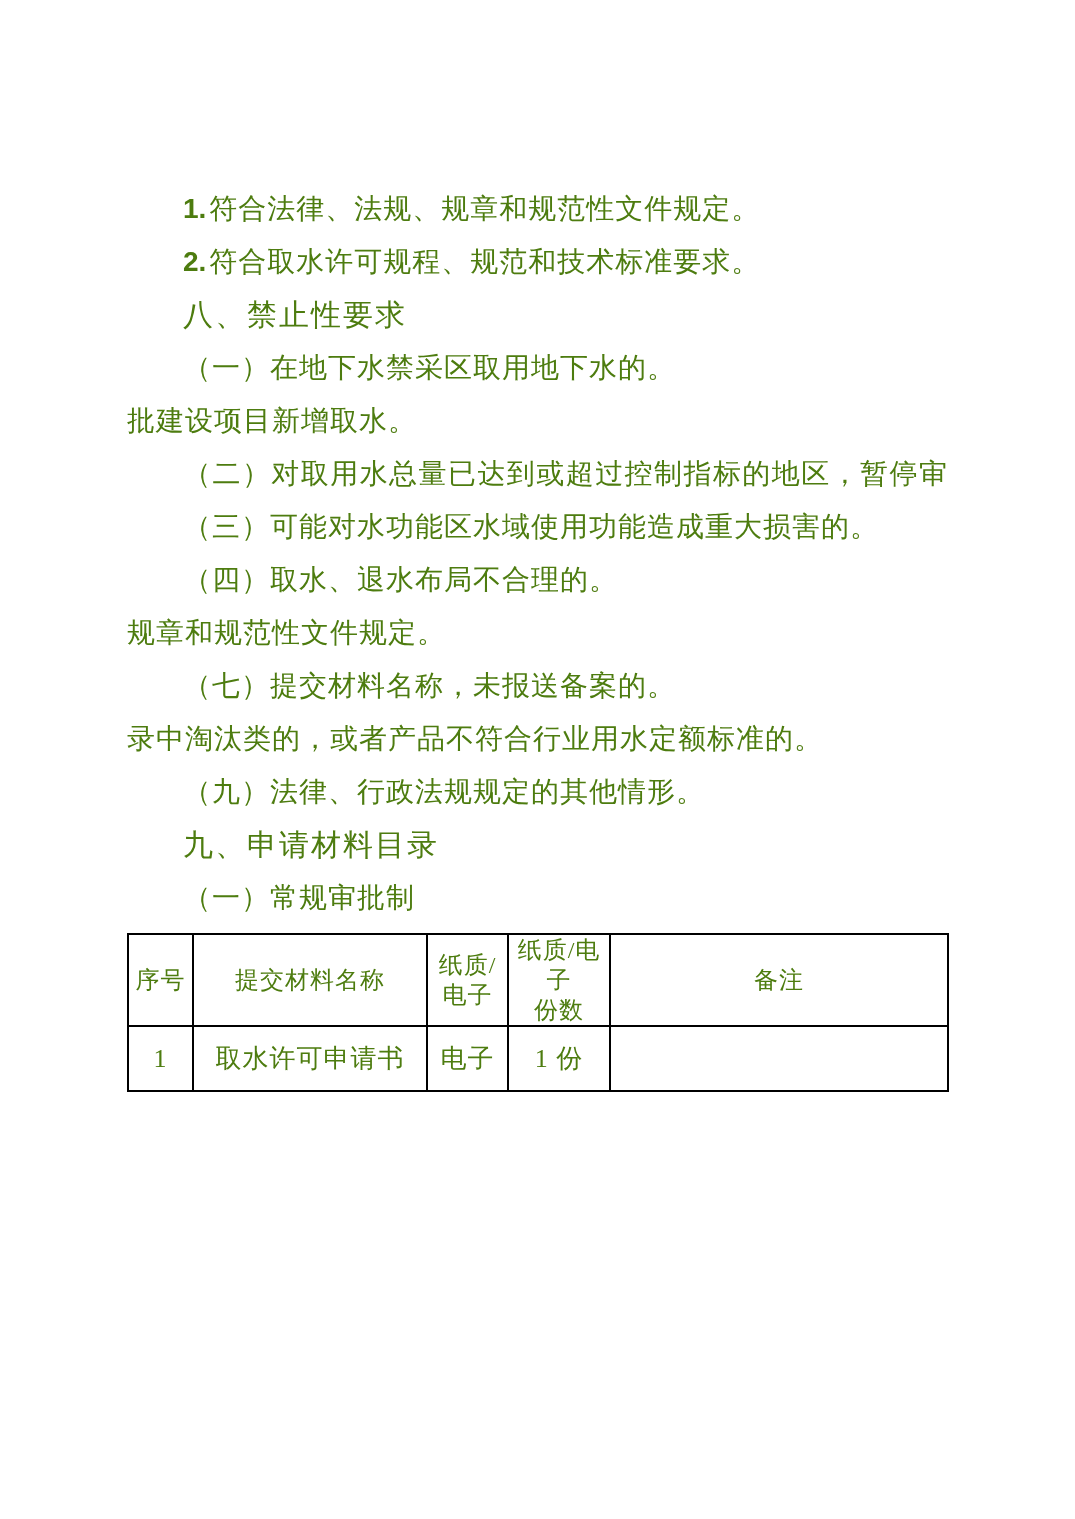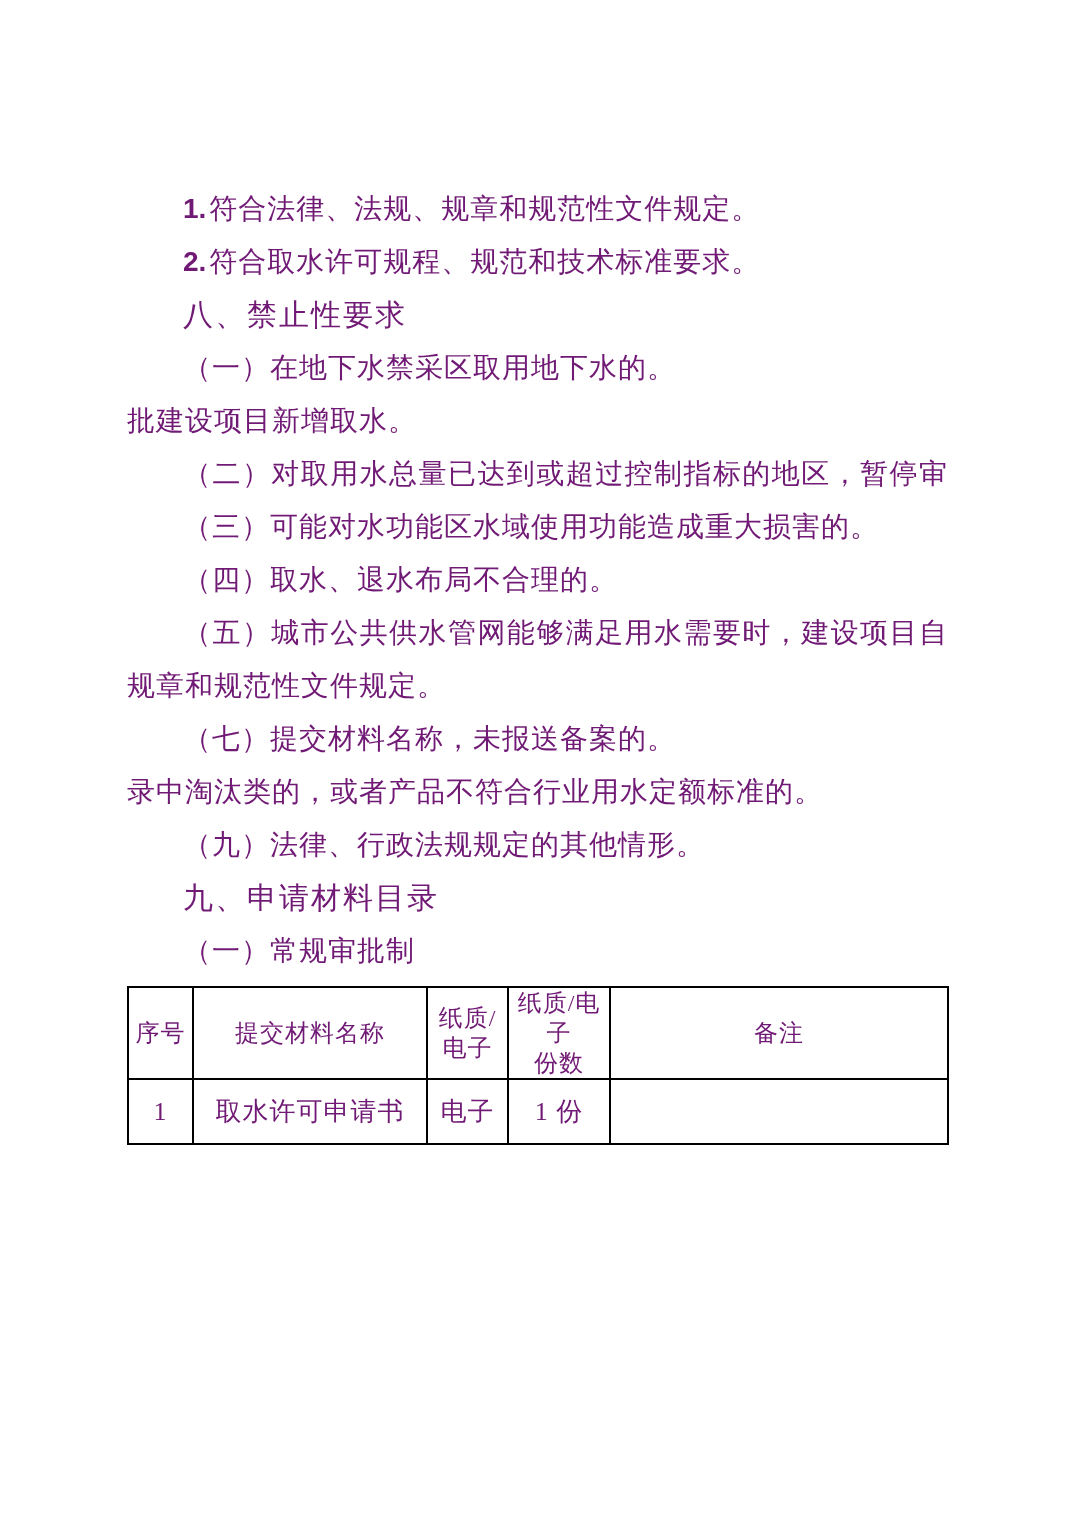--- a/index.html
+++ b/index.html
@@ -5,21 +5,21 @@
   html, body {
     margin: 0;
     padding: 0;
     background: #ffffff;
   }
   .page {
     position: relative;
     width: 1075px;
     height: 1339px;
     background: #ffffff;
-    color: #701a75;
+    color: #4d7c0f;
     font-family: "Liberation Serif", "DejaVu Serif", serif;
     overflow: hidden;
   }
   .content {
     position: absolute;
     left: 127px;
     top: 182px;
     width: 821px;
   }
   .line {
@@ -97,21 +97,20 @@
 
     <div class="line indent">（一）在地下水禁采区取用地下水的。</div>
 
     <div class="line">批建设项目新增取水。</div>
     <div class="line indent full">（二）对取用水总量已达到或超过控制指标的地区，暂停审</div>
 
     <div class="line indent">（三）可能对水功能区水域使用功能造成重大损害的。</div>
 
     <div class="line indent">（四）取水、退水布局不合理的。</div>
 
-    <div class="line indent full">（五）城市公共供水管网能够满足用水需要时，建设项目自</div>
     <div class="line">规章和规范性文件规定。</div>
 
 
     <div class="line indent">（七）提交材料名称，未报送备案的。</div>
 
     <div class="line">录中淘汰类的，或者产品不符合行业用水定额标准的。</div>
 
     <div class="line indent">（九）法律、行政法规规定的其他情形。</div>
 
     <h2 class="heading">九、申请材料目录</h2>

